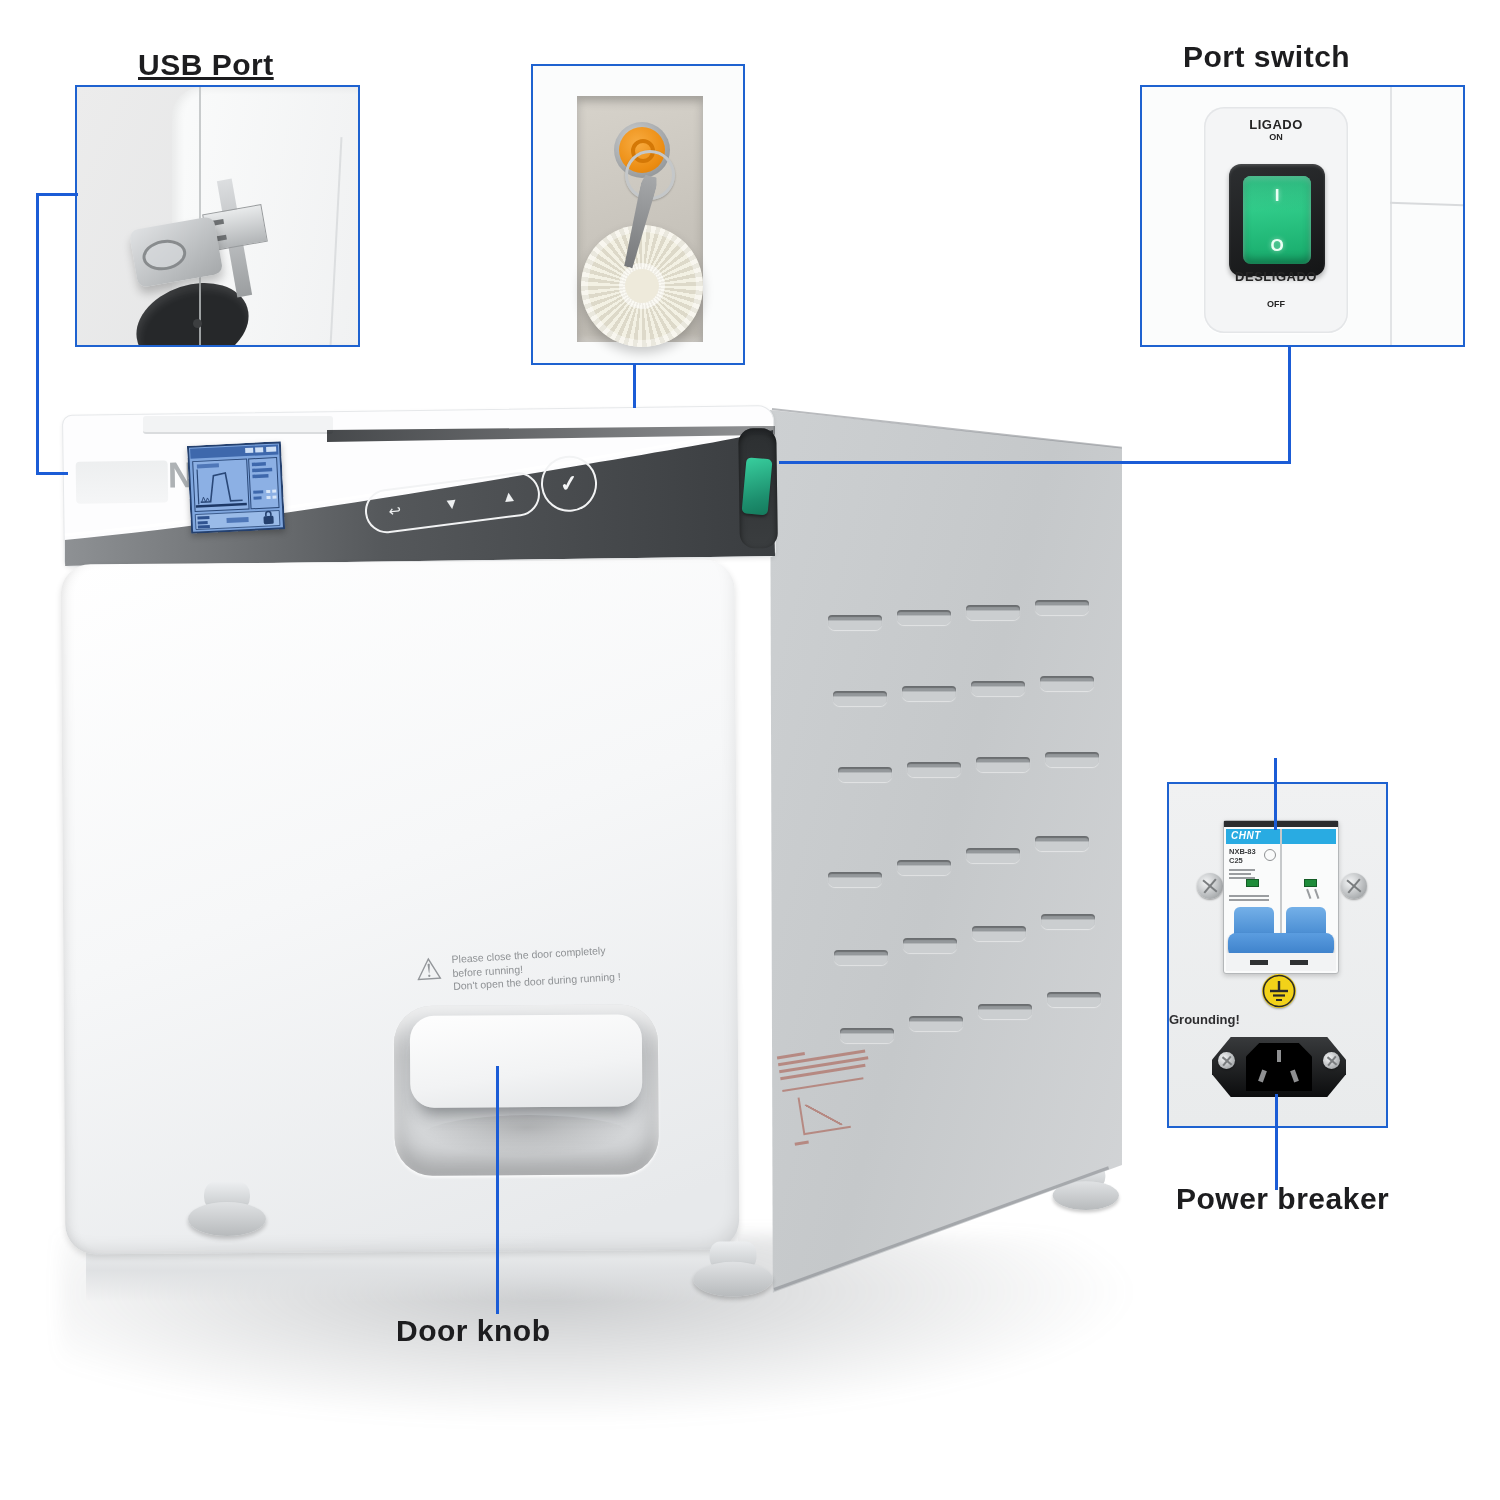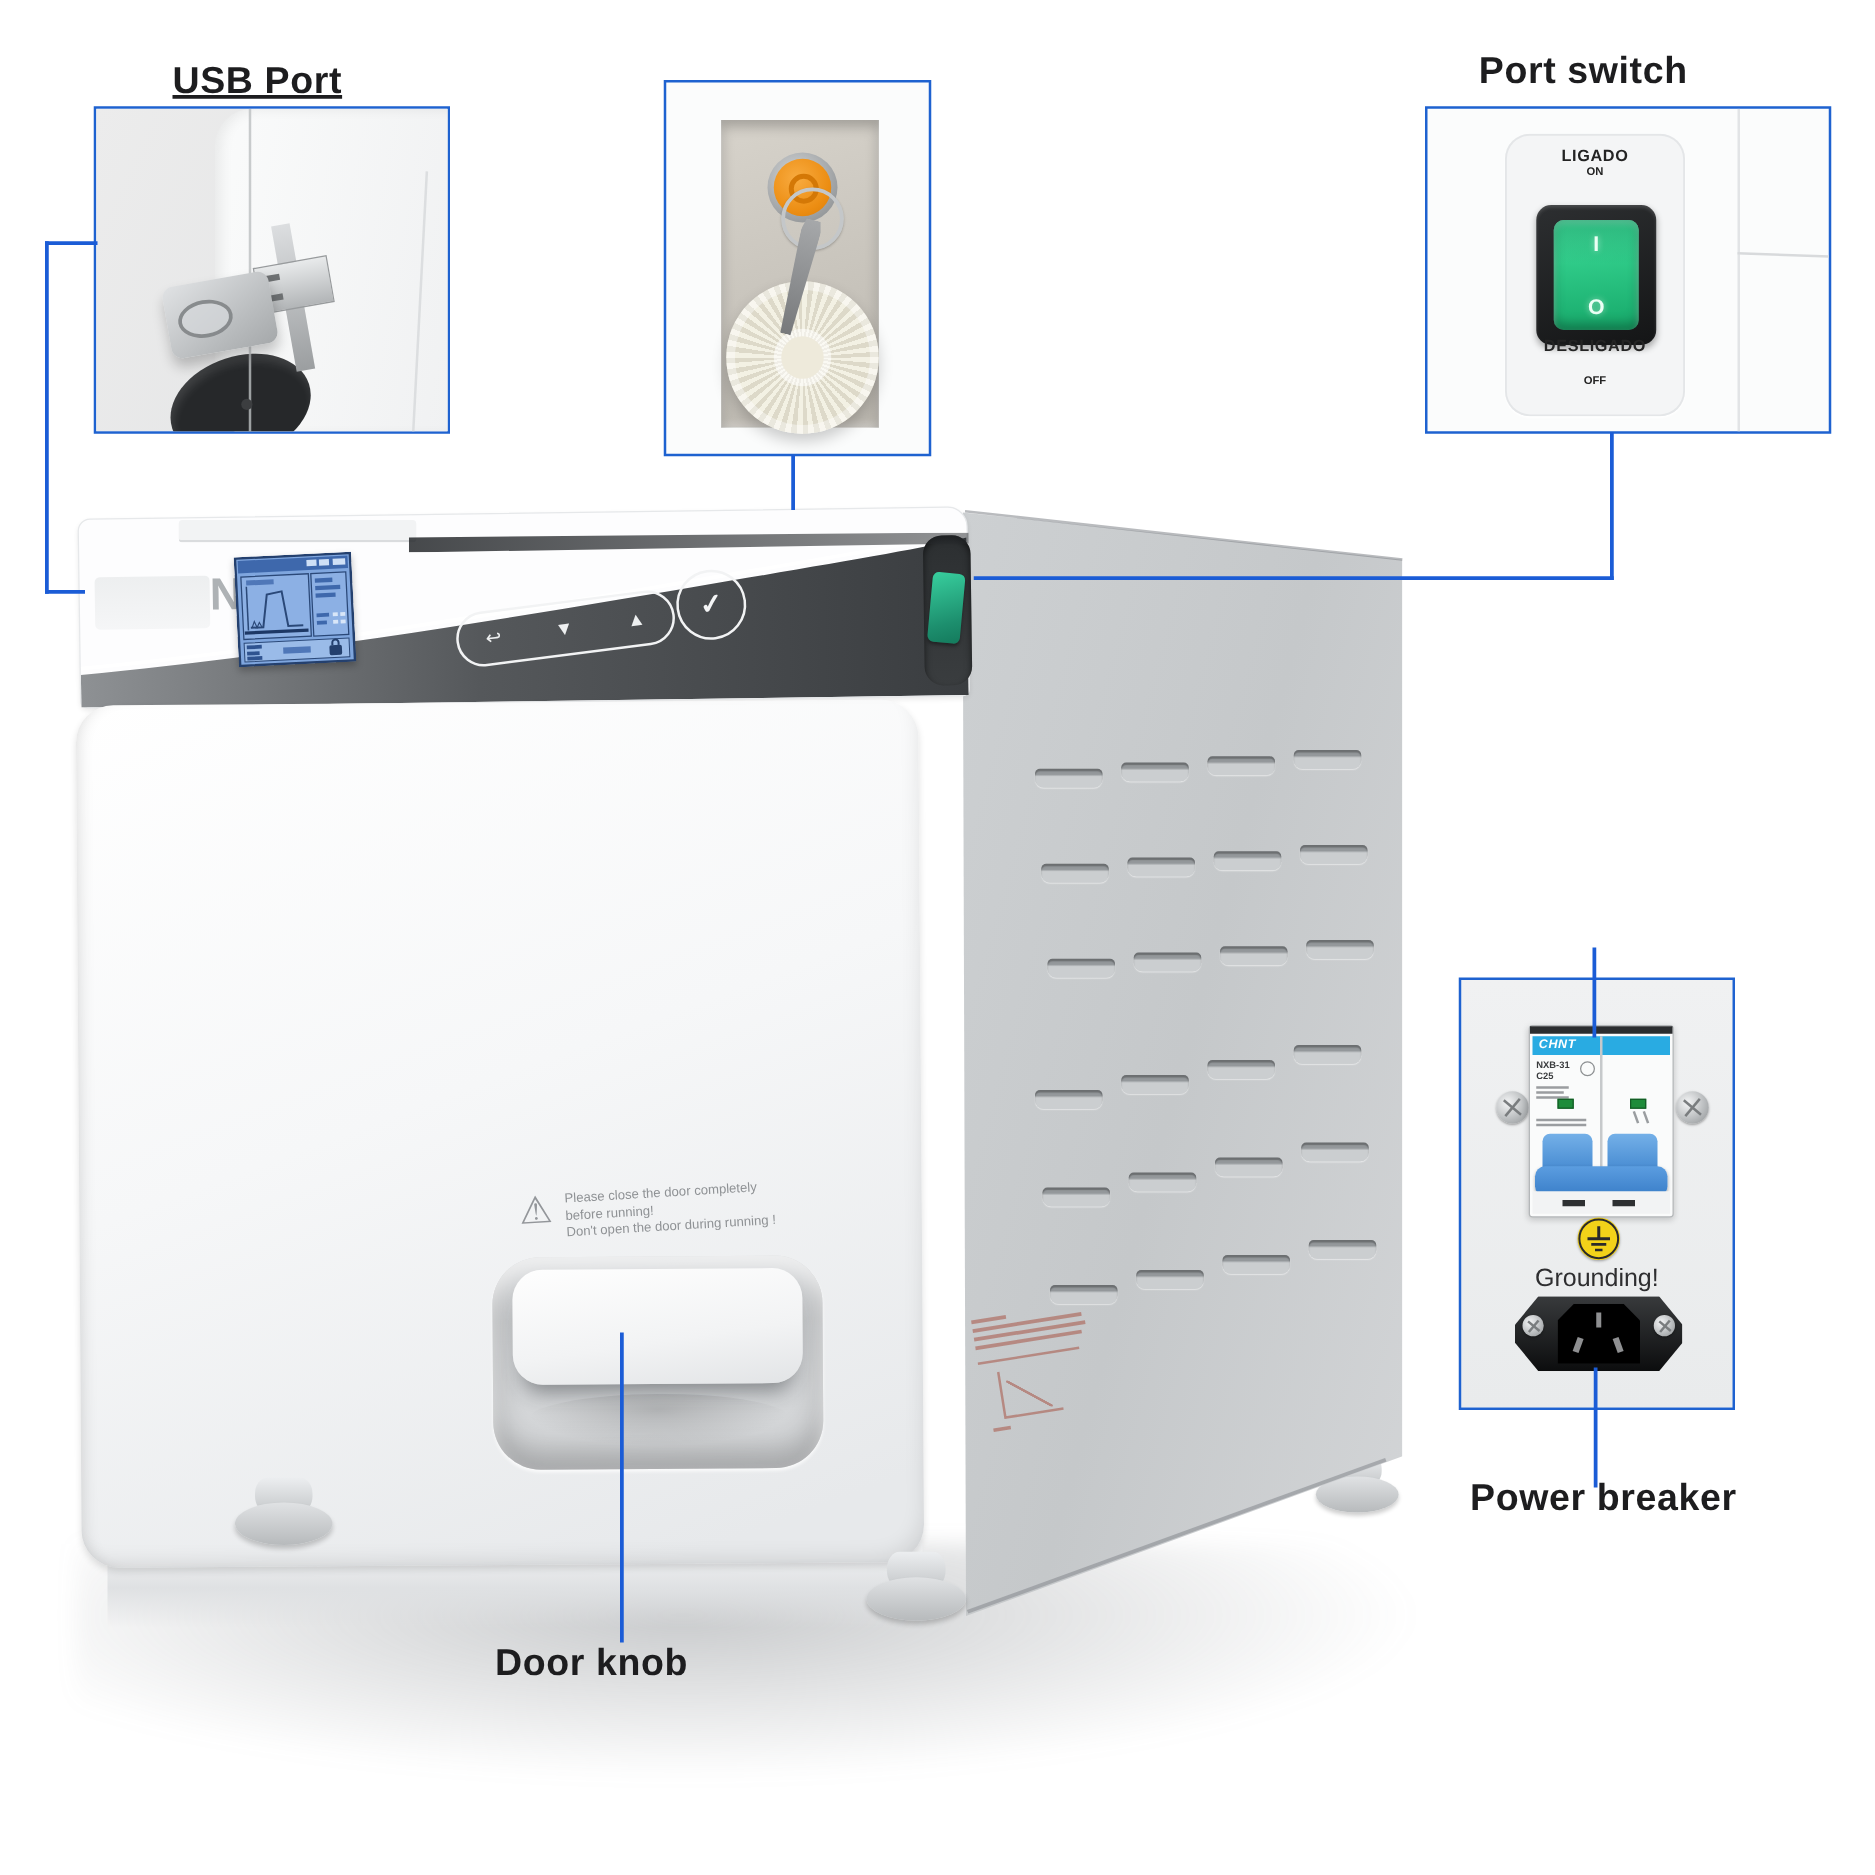--- a/index.html
+++ b/index.html
@@ -80,21 +80,21 @@
   .brk-led{position:absolute;width:11px;height:6px;background:#1e8c3a;border:1px solid #145c26;}
   .brk-microbar{position:absolute;height:1.5px;background:#9a9da0;}
   .brk-handles{position:absolute;left:4px;top:86px;width:106px;height:44px;}
   .brk-up{position:absolute;top:0;width:40px;height:36px;border-radius:6px;background:linear-gradient(#74b0e8,#3c82cc);}
   .brk-bar{position:absolute;left:0;top:26px;width:106px;height:24px;border-radius:8px;
            background:linear-gradient(#5b9de0,#3a7ec8);box-shadow:0 2px 3px rgba(0,0,0,.3);}
   .brk-foot{position:absolute;left:2px;top:132px;width:110px;height:18px;background:#f2f3f4;}
   .brk-fslot{position:absolute;top:7px;width:18px;height:5px;background:#2e3032;}
   .gnd-circle{position:absolute;left:93px;top:190px;width:34px;height:34px;border-radius:50%;background:#f2d219;
               box-shadow:0 1px 2px rgba(0,0,0,.3);}
-  .gnd-label{position:absolute;left:0;top:228px;width:100%;text-align:center;font-size:20px;color:#2e2e30;font-weight:400;}
+  .gnd-label{position:absolute;left:0;top:228px;width:100%;text-align:left;font-size:13px;color:#2e2e30;font-weight:700;}
   .socket{position:absolute;left:43px;top:253px;width:134px;height:60px;
           clip-path:polygon(14% 0,86% 0,100% 38%,100% 62%,86% 100%,14% 100%,0 62%,0 38%);
           background:linear-gradient(#383a3c,#0c0d0e);}
   .socket-recess{position:absolute;left:34px;top:6px;width:66px;height:48px;background:#000;
           clip-path:polygon(20% 0,80% 0,100% 28%,100% 100%,0 100%,0 28%);}
   .pin{position:absolute;background:#8f9092;}
   
   .panel{position:absolute;left:63px;top:410px;width:712px;height:152px;background:#fdfdfe;z-index:2;
          border-radius:10px 16px 6px 6px;transform:rotate(-0.8deg);border:1px solid #e6e8ea;box-sizing:border-box;
          box-shadow:0 2px 4px rgba(0,0,0,.08);}
@@ -228,21 +228,21 @@
   <div class="inset" style="left:1167px;top:782px;width:221px;height:346px;background:linear-gradient(#f0f1f2,#e9ebec);">
     <div class="screw" style="left:28px;top:89px;width:26px;height:26px;"></div>
     <div class="screw" style="left:172px;top:89px;width:26px;height:26px;"></div>
 
     <div class="brk-body">
       <div class="brk-topbar"></div>
       <div class="brk-band">
         <div class="brk-brand">CHNT</div>
       </div>
       <div class="brk-split"></div>
-      <div class="brk-txt" style="left:5px;top:27px;">NXB-31</div>
+      <div class="brk-txt" style="left:5px;top:27px;">NXB-83</div>
       <div class="brk-txt" style="left:5px;top:36px;">C25</div>
       <div class="brk-logo"></div>
       <div class="brk-microbar" style="left:5px;top:48px;width:26px;"></div>
       <div class="brk-microbar" style="left:5px;top:52px;width:22px;"></div>
       <div class="brk-microbar" style="left:5px;top:56px;width:26px;"></div>
       <div class="brk-microbar" style="left:5px;top:74px;width:40px;"></div>
       <div class="brk-microbar" style="left:5px;top:78px;width:40px;"></div>
       <div class="brk-led" style="left:22px;top:58px;"></div>
       <div class="brk-led" style="left:80px;top:58px;"></div>
       <div class="brk-microbar" style="left:80px;top:72px;width:10px;transform:rotate(70deg);"></div>

